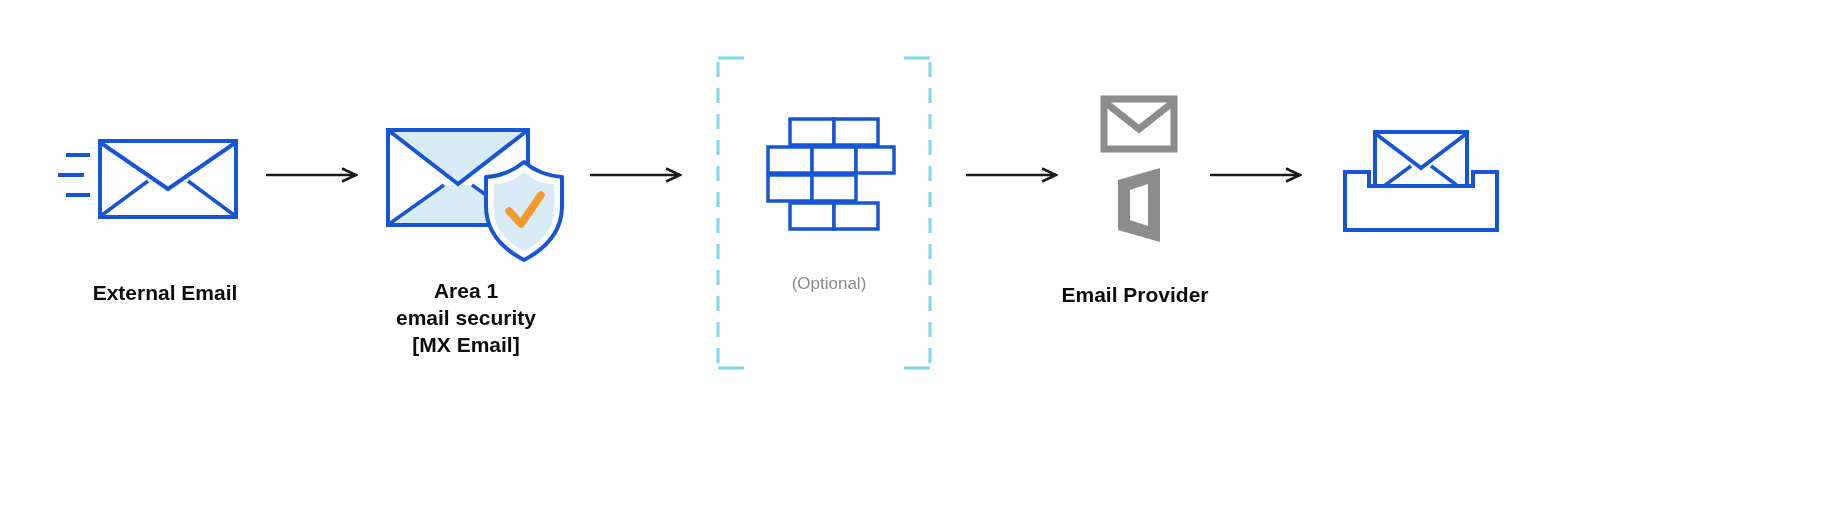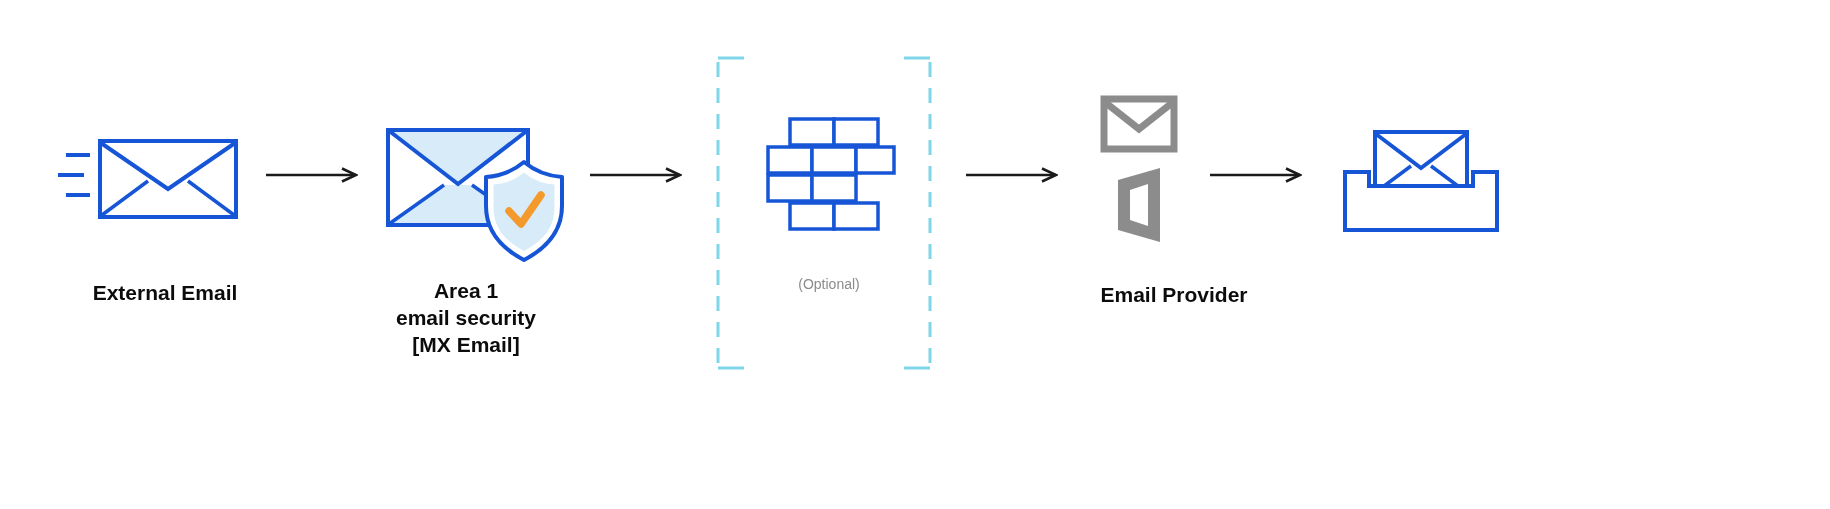--- a/index.html
+++ b/index.html
@@ -14,21 +14,21 @@
   .abs { position: absolute; }
   .node-label {
     position: absolute;
     text-align: center;
     font-size: 21px;
     font-weight: 600;
     color: var(--label-text, #0c0c0d);
     line-height: 27px;
   }
   .sub-label {
-    font-size: 14px;
+    font-size: 17px;
     font-weight: 400;
     color: var(--muted-text, #8b8b8b);
     line-height: 24px;
   }
   
   .st-b { stroke: var(--blue, #1656d6); }
   .st-o { stroke: var(--orange, #f49a2c); }
   .st-g { stroke: var(--gray, #8c8c8c); }
   .st-a { stroke: var(--arrow, #1a1a1a); }
   .st-c { stroke: var(--cyan, #7fd6e8); }
@@ -132,21 +132,21 @@
     <svg width="78" height="58" viewBox="0 0 78 58">
       <rect class="f-n st-g" x="4" y="4" width="70" height="50" stroke-width="7"></rect>
       <path class="f-n st-g" d="M6,8 L39,34 L72,8" stroke-width="7"></path>
     </svg>
   </div>
   <div class="abs" style="left:1104px; top:166px;">
     <svg width="64" height="78" viewBox="0 0 64 78">
       <path class="f-g" fill-rule="evenodd" d="M14,14 L56,2 L56,76 L14,64 Z M26,24 L26,54 L44,60 L44,18 Z"></path>
     </svg>
   </div>
-  <div class="node-label" style="left:1064px; top:281px; width:220px;">Email Provider</div>
+  <div class="node-label" style="left:1025px; top:281px; width:220px;">Email Provider</div>
 
   <div class="abs" style="left:1210px; top:167px;">
     <svg width="92" height="16" viewBox="0 0 92 16">
       <line class="st-a" x1="0" y1="8" x2="88" y2="8" stroke-width="2.5"></line>
       <path class="f-n st-a" d="M76,1.5 L90,8 L76,14.5" stroke-width="2.5"></path>
     </svg>
   </div>
 
   <div class="abs" style="left:1343px; top:128px;">
     <svg width="156" height="106" viewBox="0 0 156 106">

